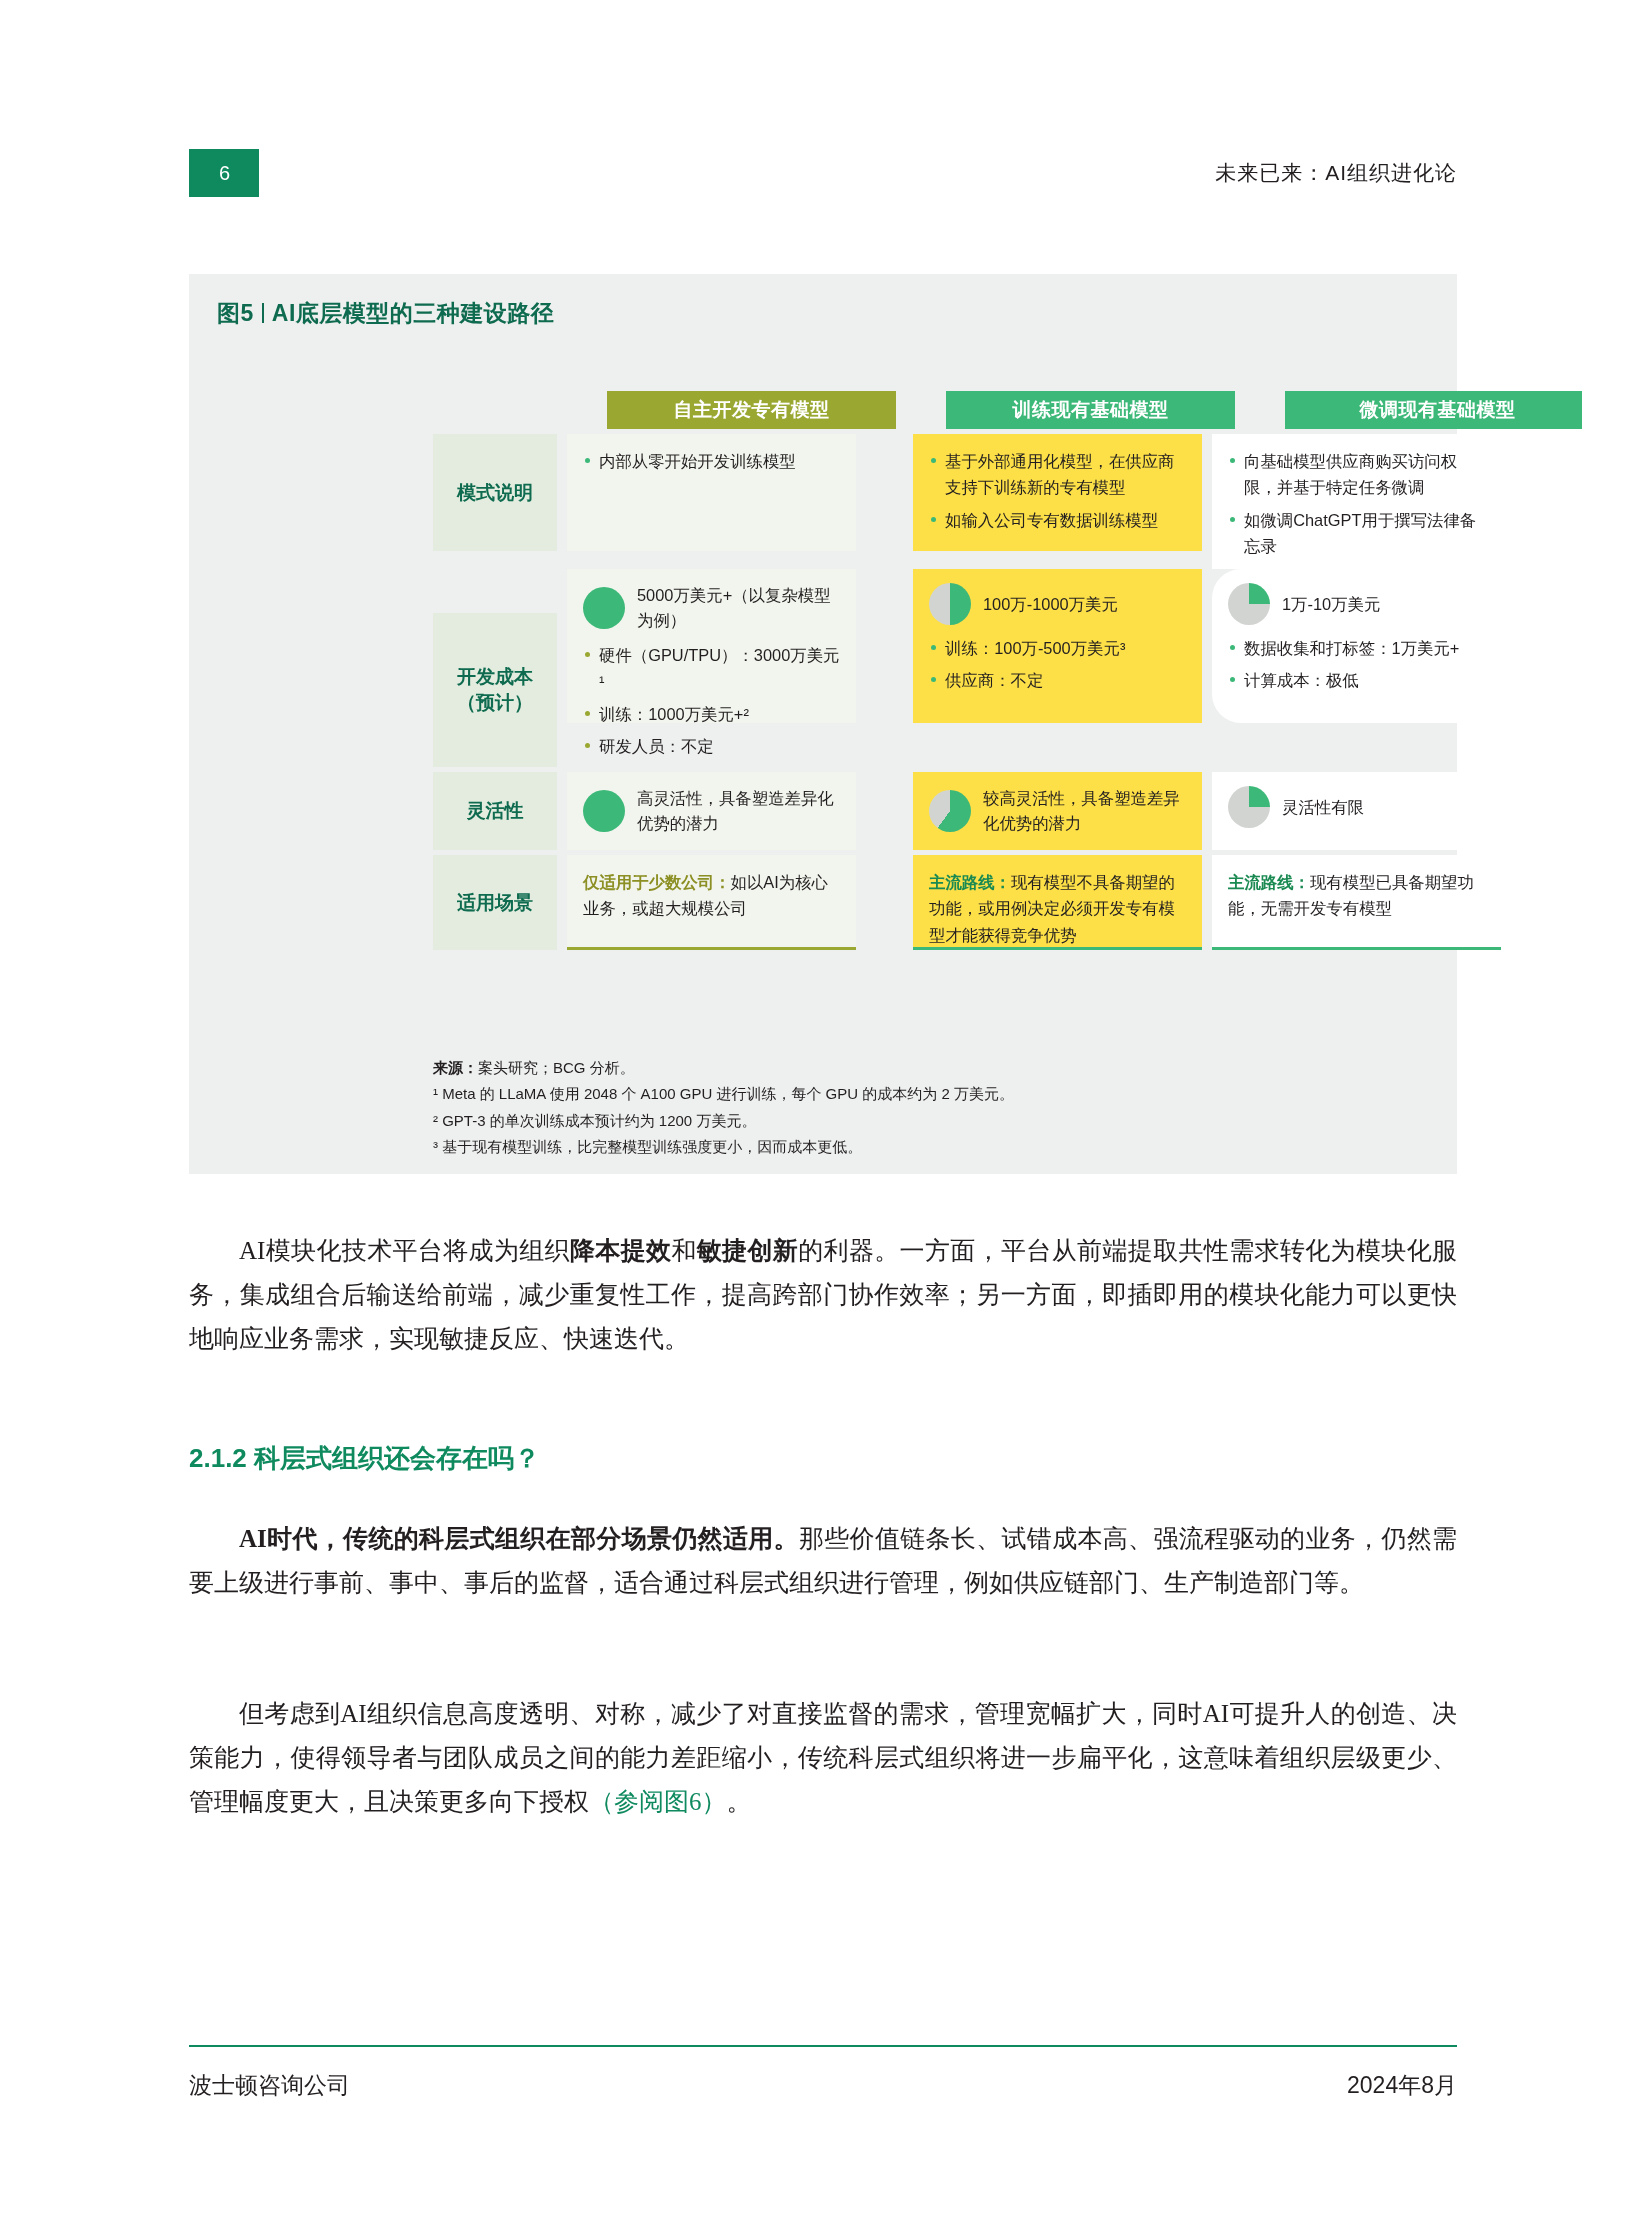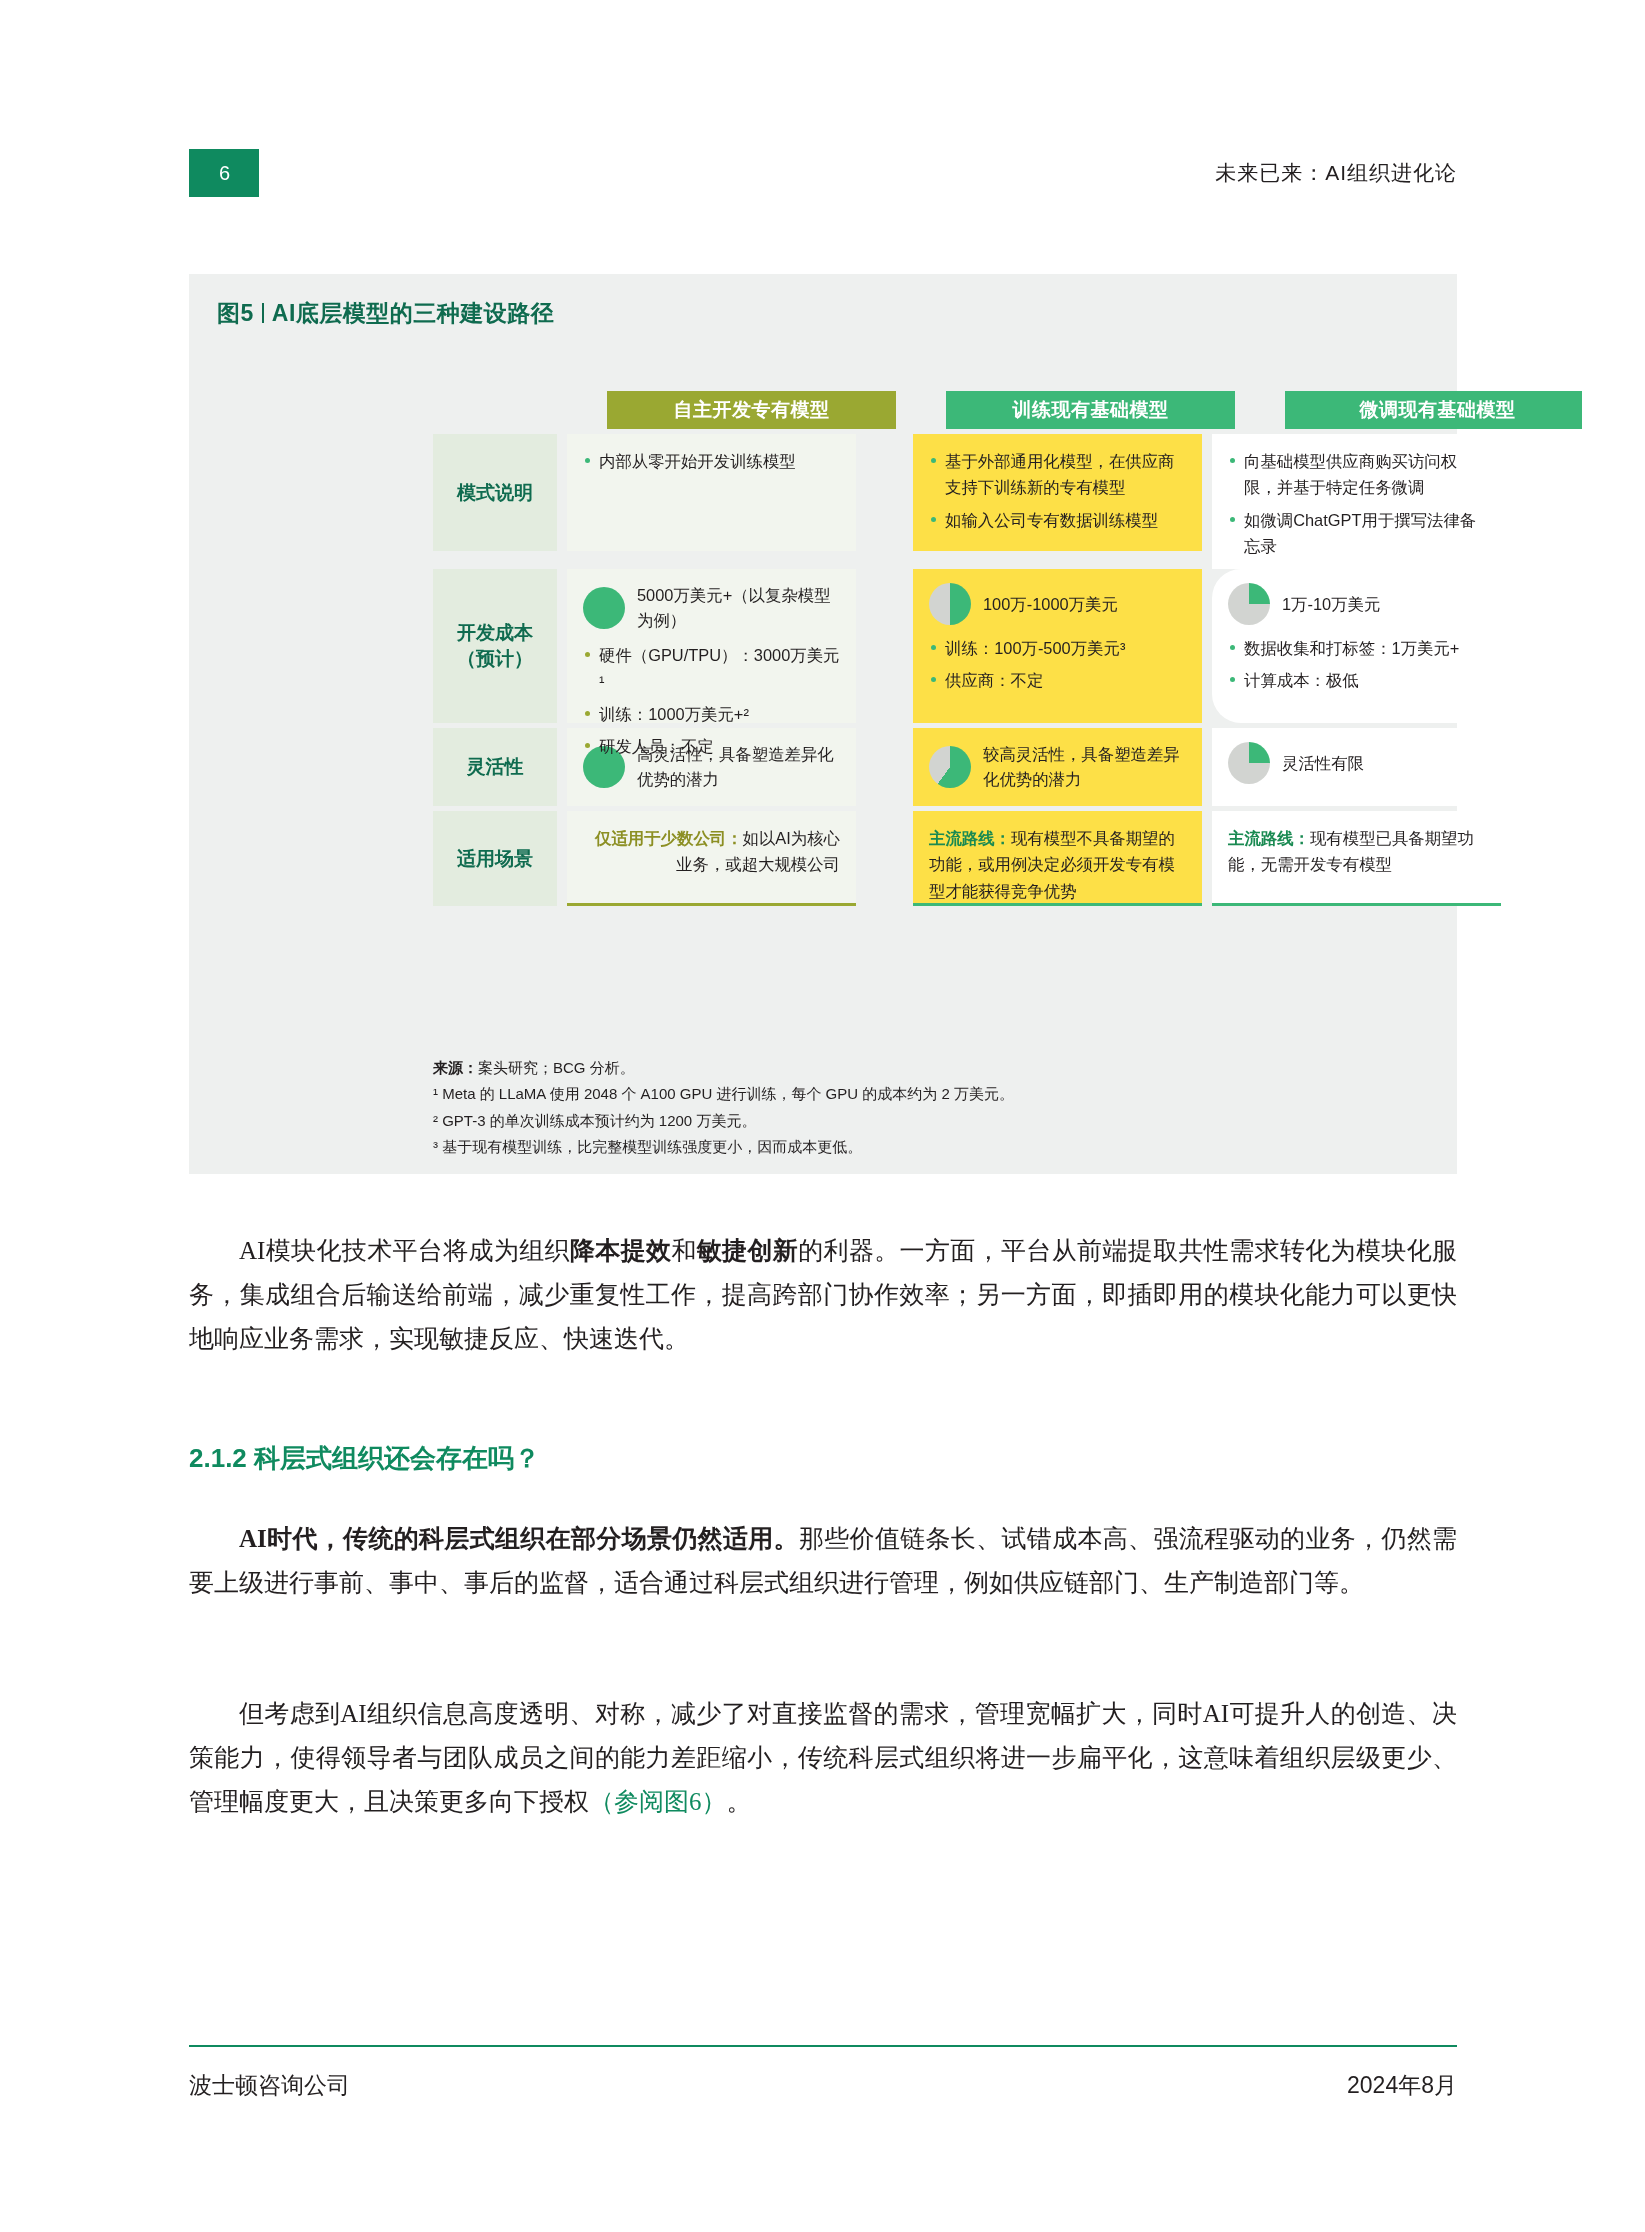--- a/index.html
+++ b/index.html
@@ -306,21 +306,21 @@
         <div class="gap"></div>
         <div class="col-c cell cell-c" style="height:135px;">
           <ul class="bullets">
             <li>向基础模型供应商购买访问权限，并基于特定任务微调</li>
             <li>如微调ChatGPT用于撰写法律备忘录</li>
           </ul>
         </div>
       </div>
 
       <div class="mrow">
-        <div class="col-head rowlabel" style="height:154px; white-space:pre-line;">开发成本
+        <div class="col-head rowlabel" style="height:154px; white-space:pre-line;margin-top:44px;">开发成本
 （预计）</div>
         <div class="gap"></div>
         <div class="col-a cell cell-a" style="height:154px;">
           <div class="donut-row">
             <div class="donut" style="background: conic-gradient(#3cb878 0% 100%, #d2d4d1 100% 100%);"></div>
             <div class="donut-label">5000万美元+（以复杂模型为例）</div>
           </div>
           <ul class="bullets olive">
             <li>硬件（GPU/TPU）：3000万美元¹</li>
             <li>训练：1000万美元+²</li>
@@ -372,21 +372,21 @@
           <div class="donut-row">
             <div class="donut" style="background: conic-gradient(#3cb878 0% 25%, #d2d4d1 25% 100%);"></div>
             <div class="donut-label">灵活性有限</div>
           </div>
         </div>
       </div>
 
       <div class="mrow">
         <div class="col-head rowlabel" style="height:95px;">适用场景</div>
         <div class="gap"></div>
-        <div class="col-a cell cell-a underline-olive" style="height:95px;text-align:right;">
+        <div class="col-a cell cell-a underline-olive" style="height:95px;">
           <div class="scenario">
             <b class="olive">仅适用于少数公司：</b><span>如以AI为核心业务，或超大规模公司</span>
           </div>
         </div>
         <div class="gap"></div>
         <div class="col-b cell cell-b underline-green" style="height:95px;">
           <div class="scenario">
             <b class="green">主流路线：</b><span>现有模型不具备期望的功能，或用例决定必须开发专有模型才能获得竞争优势</span>
           </div>
         </div>

